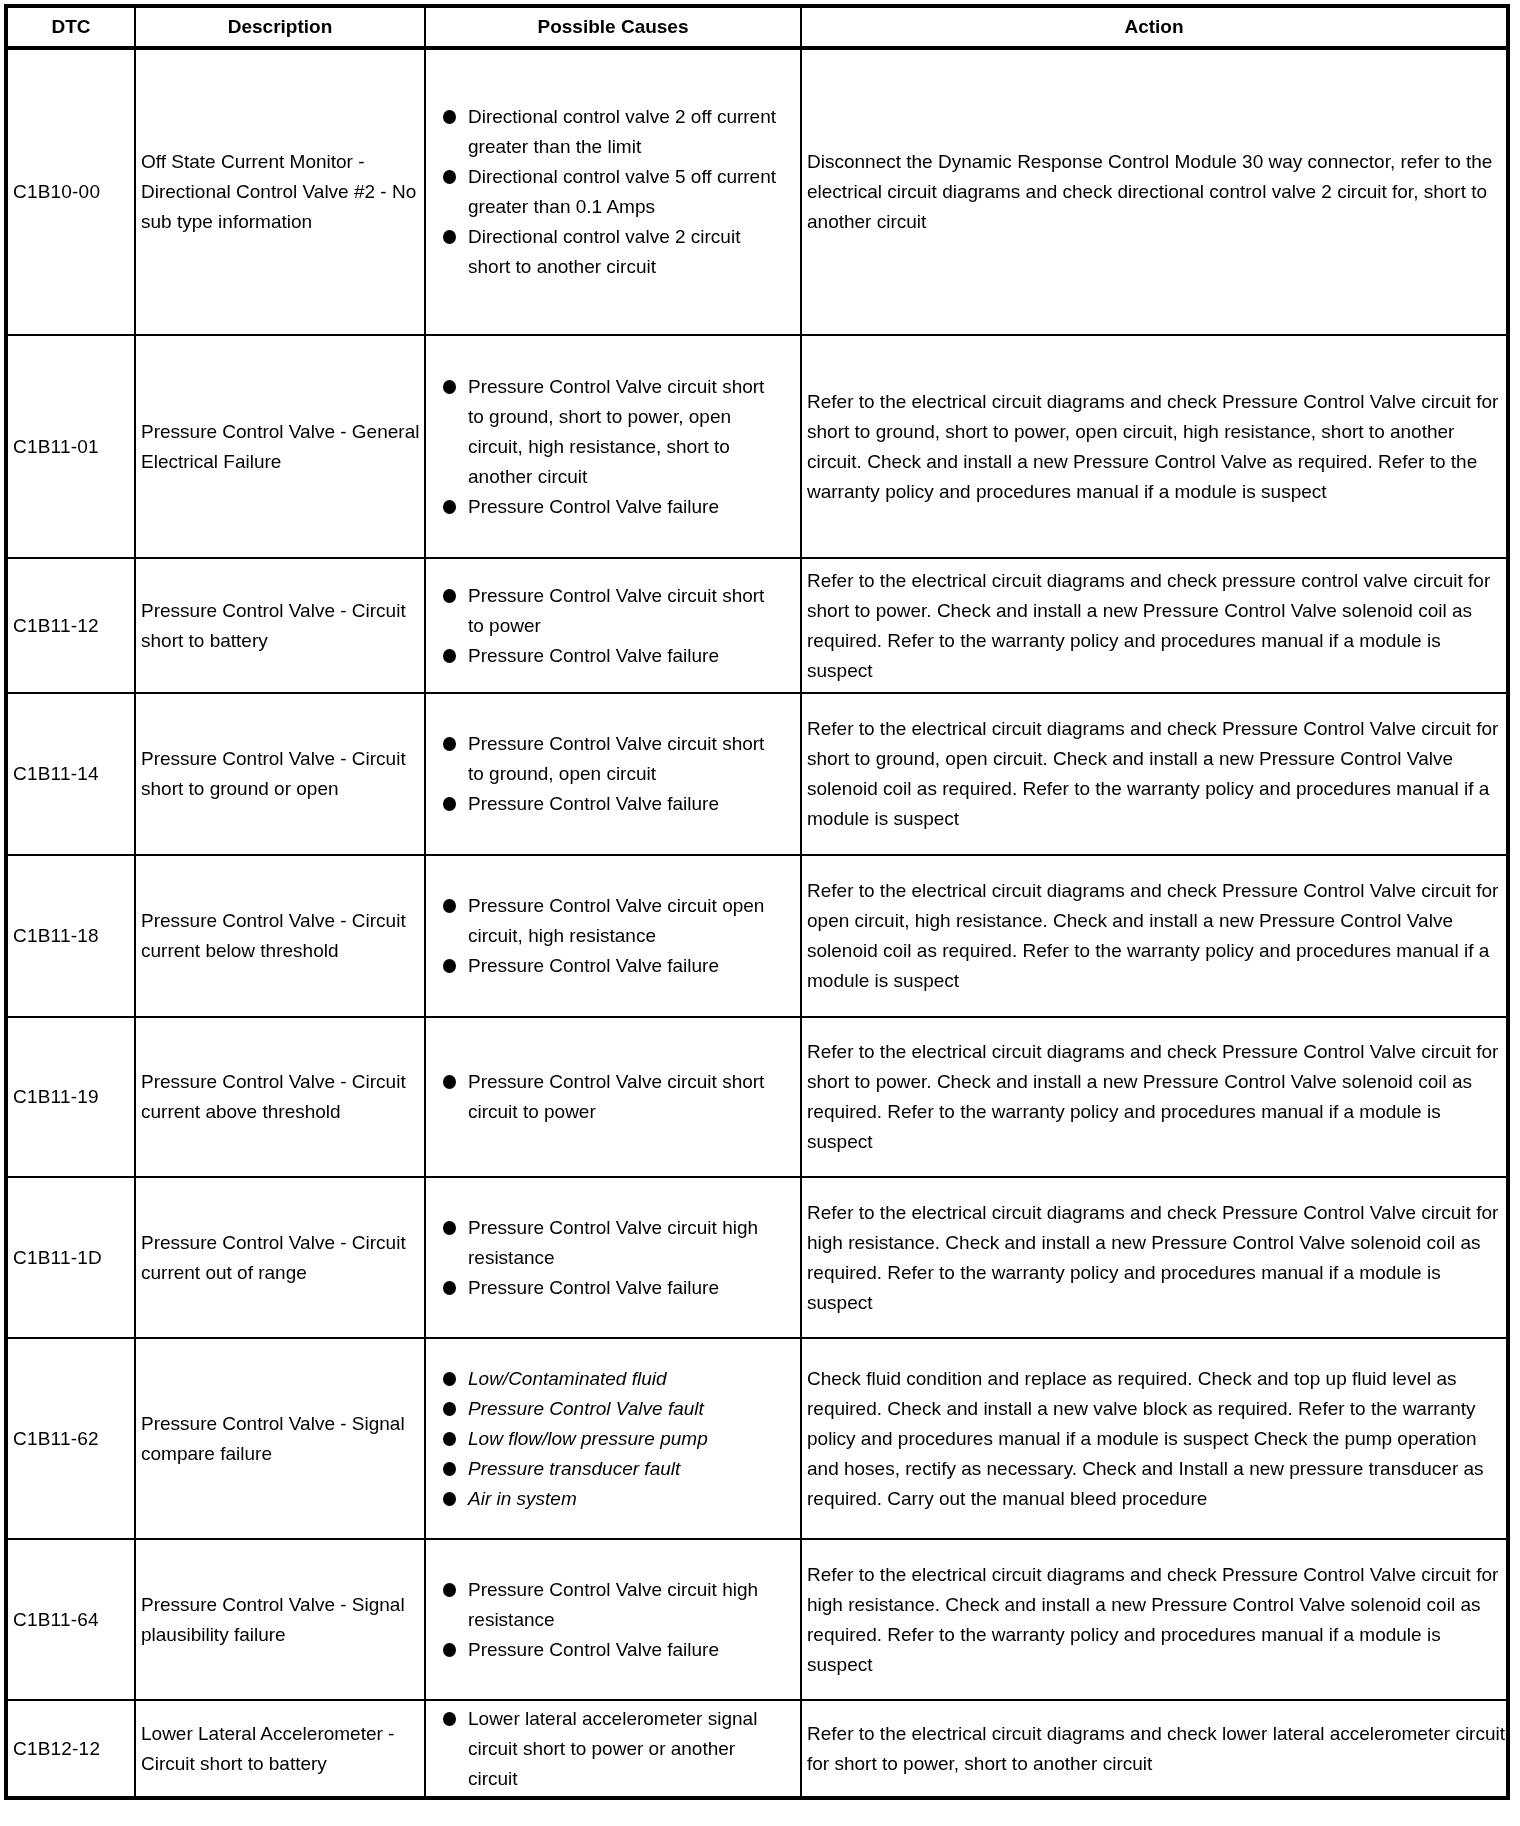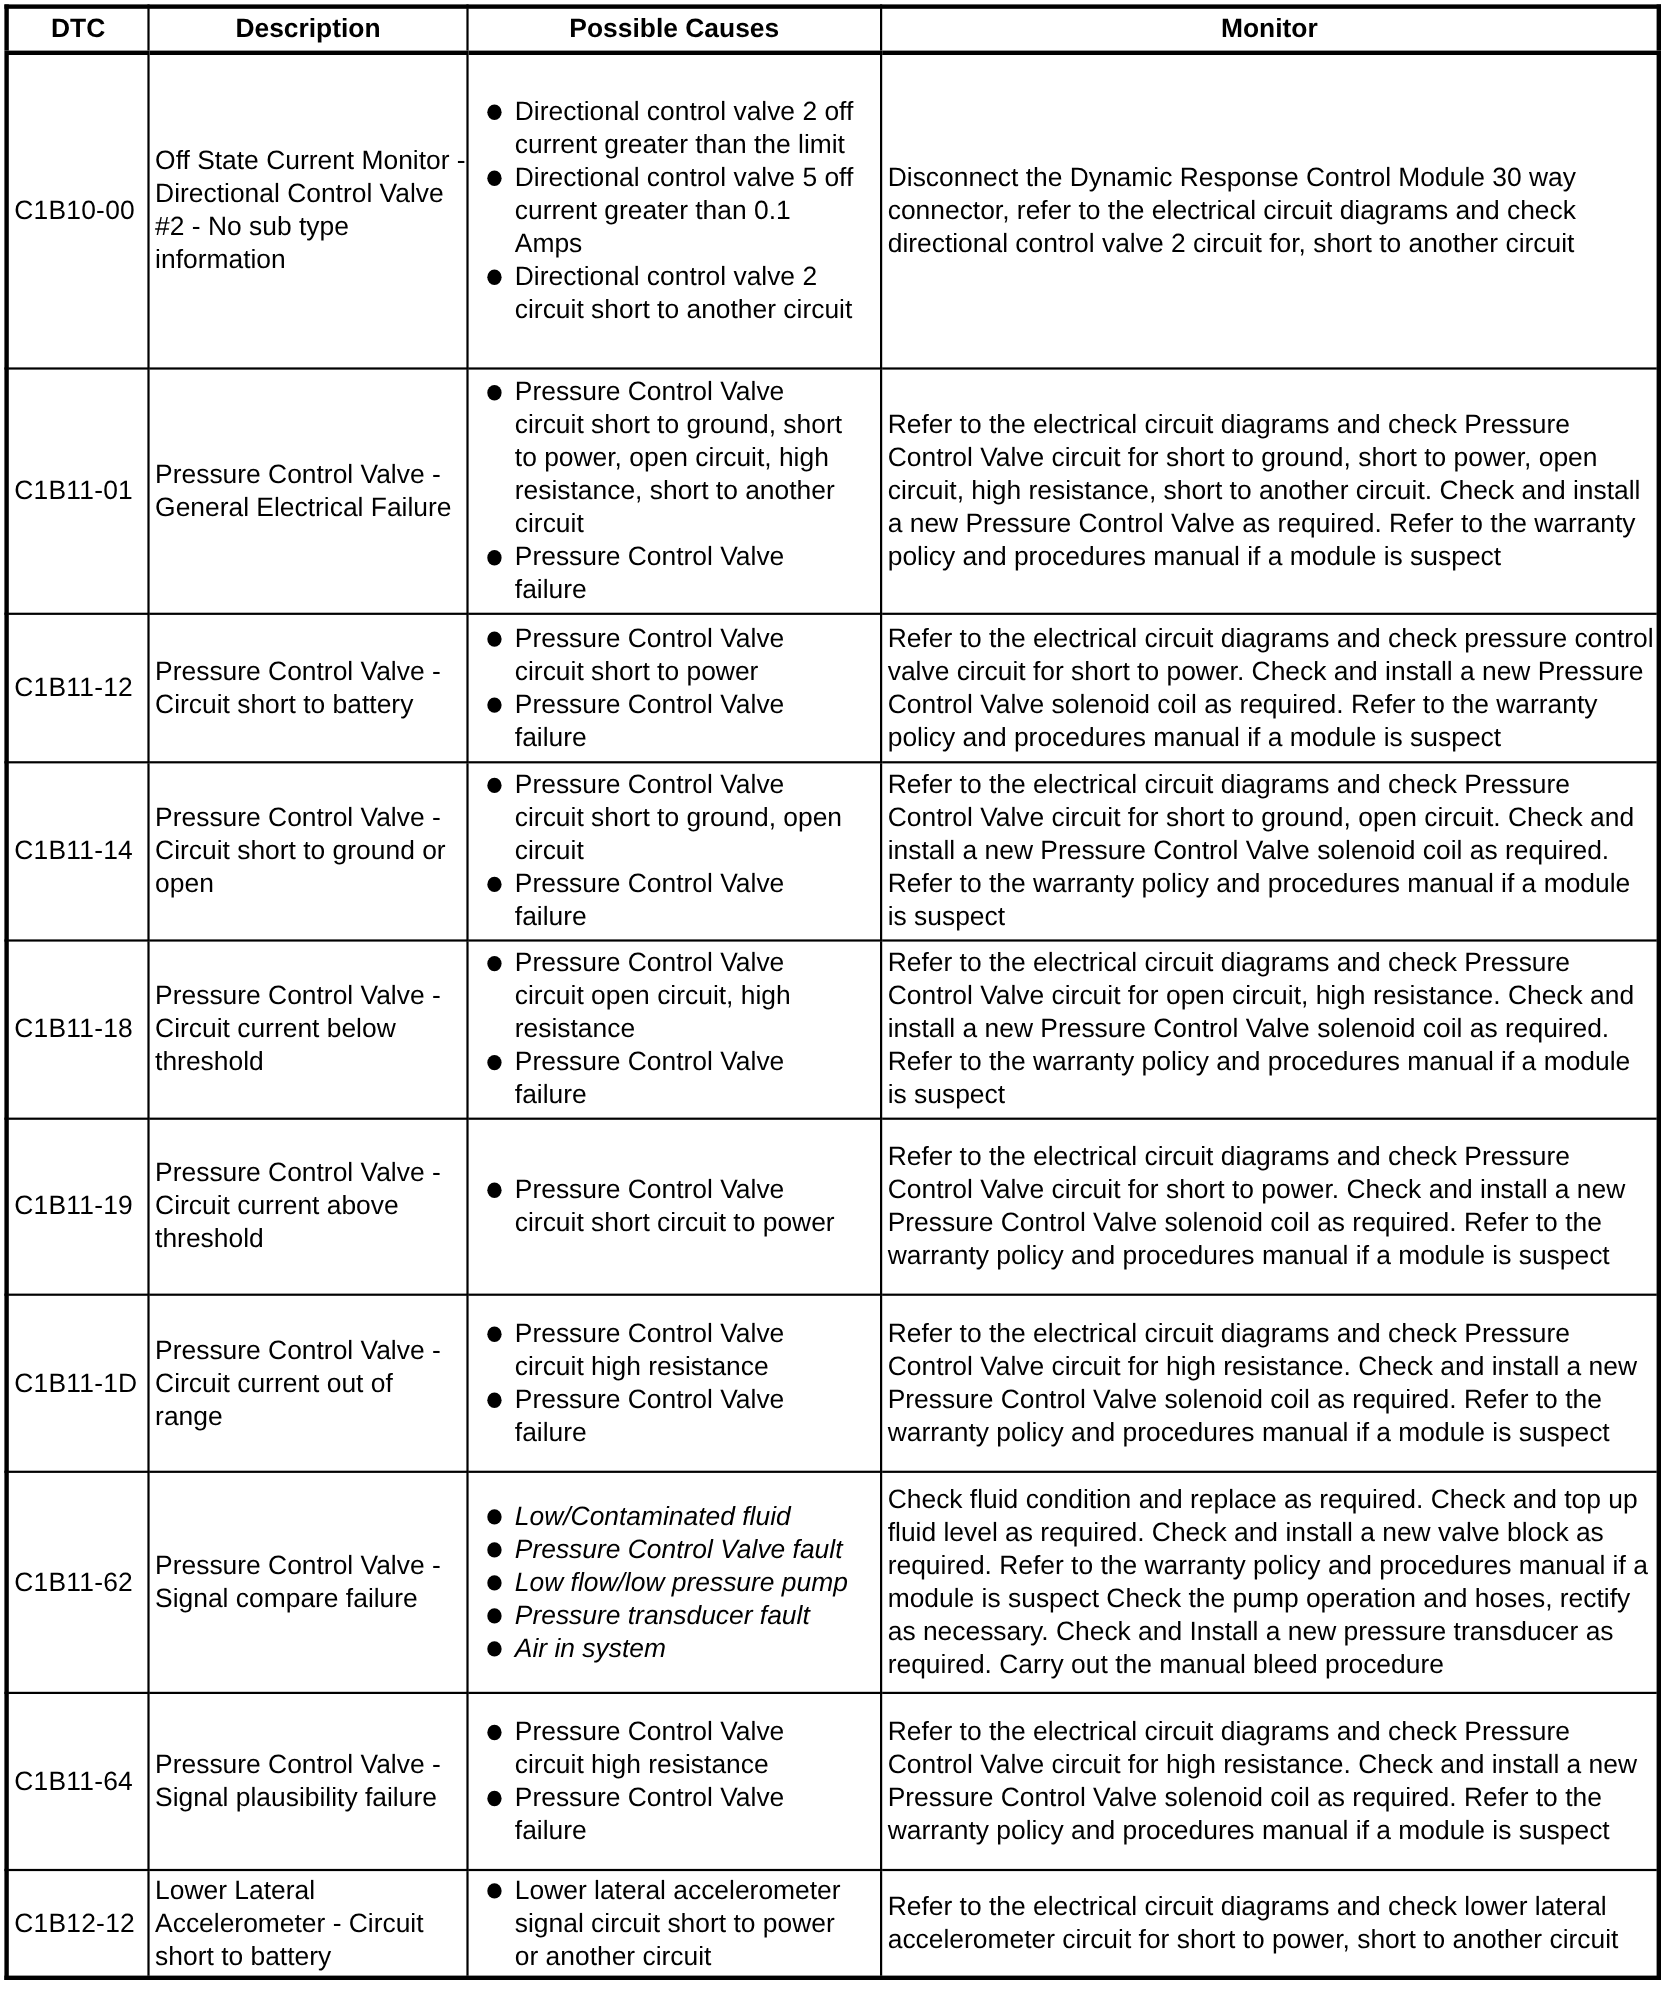--- a/index.html
+++ b/index.html
@@ -10,21 +10,21 @@
     border-collapse:collapse; table-layout:fixed;
     width:1502px;
     border:4px solid #000;
   }
   table.dtc col.c-dtc { width:129px; }
   table.dtc col.c-desc { width:290px; }
   table.dtc col.c-cause { width:376px; }
   table.dtc col.c-action { width:707px; }
   table.dtc th, table.dtc td {
     border:2px solid #000; padding:0 0 0 5px; vertical-align:middle;
-    font-size:24px; line-height:30px; text-align:left;
+    font-size:19px; line-height:30px; text-align:left;
   }
   table.dtc thead th {
     font-weight:bold; text-align:center; height:38px; padding:0;
     border-bottom:4px solid #000;
   }
   table.dtc td.dtc-code { padding-left:5px; white-space:nowrap; letter-spacing:0.2px; }
   ul.causes { list-style:none; margin:0; padding:0 16px 0 0; }
   ul.causes li { position:relative; padding-left:42px; padding-right:2px; }
   ul.causes li .bullet {
     position:absolute; left:17px; top:8px; width:13px; height:14px;
@@ -40,21 +40,21 @@
     <col class="c-dtc">
       <col class="c-desc">
       <col class="c-cause">
       <col class="c-action">
   </colgroup>
   <thead>
     <tr>
       <th>DTC</th>
       <th>Description</th>
       <th>Possible Causes</th>
-      <th>Monitor</th>
+      <th>Action</th>
     </tr>
   </thead>
   <tbody id="rows">
       <tr style="height: 287px;">
         <td class="dtc-code">C1B10-00</td>
         <td>Off State Current Monitor - Directional Control Valve #2 - No sub type information</td>
         <td style="padding-left: 0px;">
           <ul class="causes">
             <li><span class="bullet"></span><span>Directional control valve 2 off current greater than the limit</span></li>
             <li><span class="bullet"></span><span>Directional control valve 5 off current greater than 0.1 Amps</span></li>

